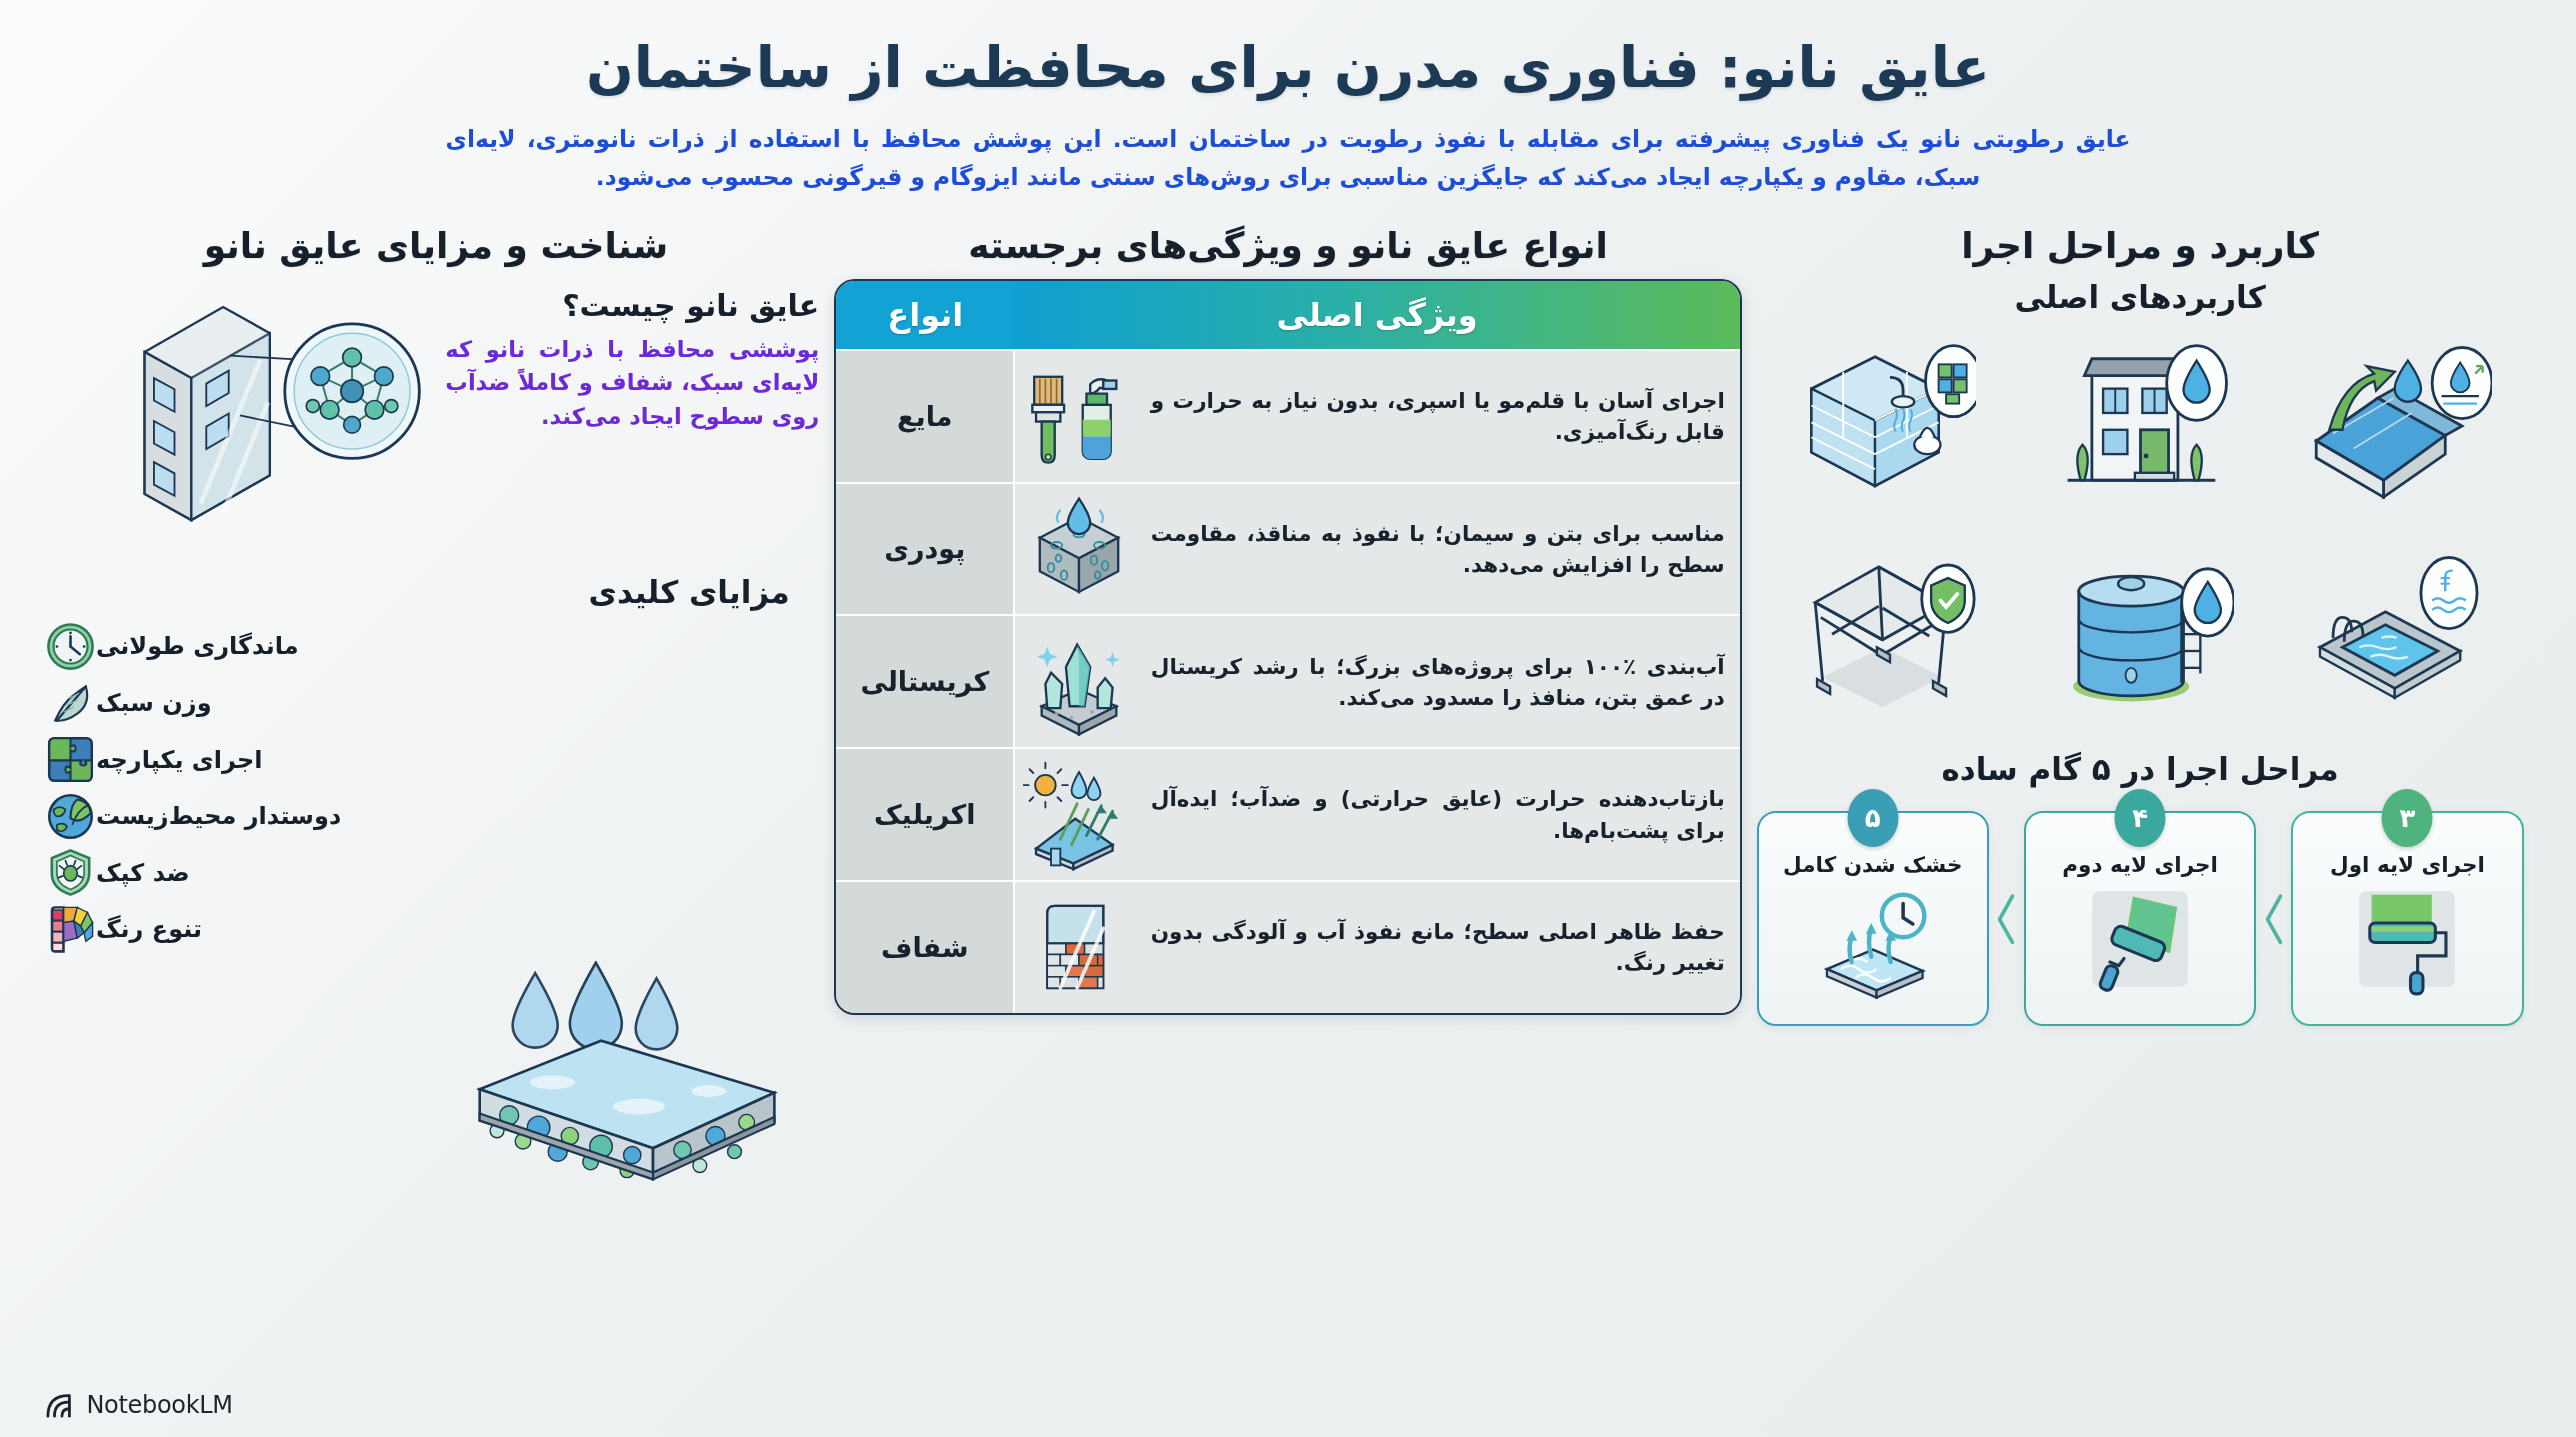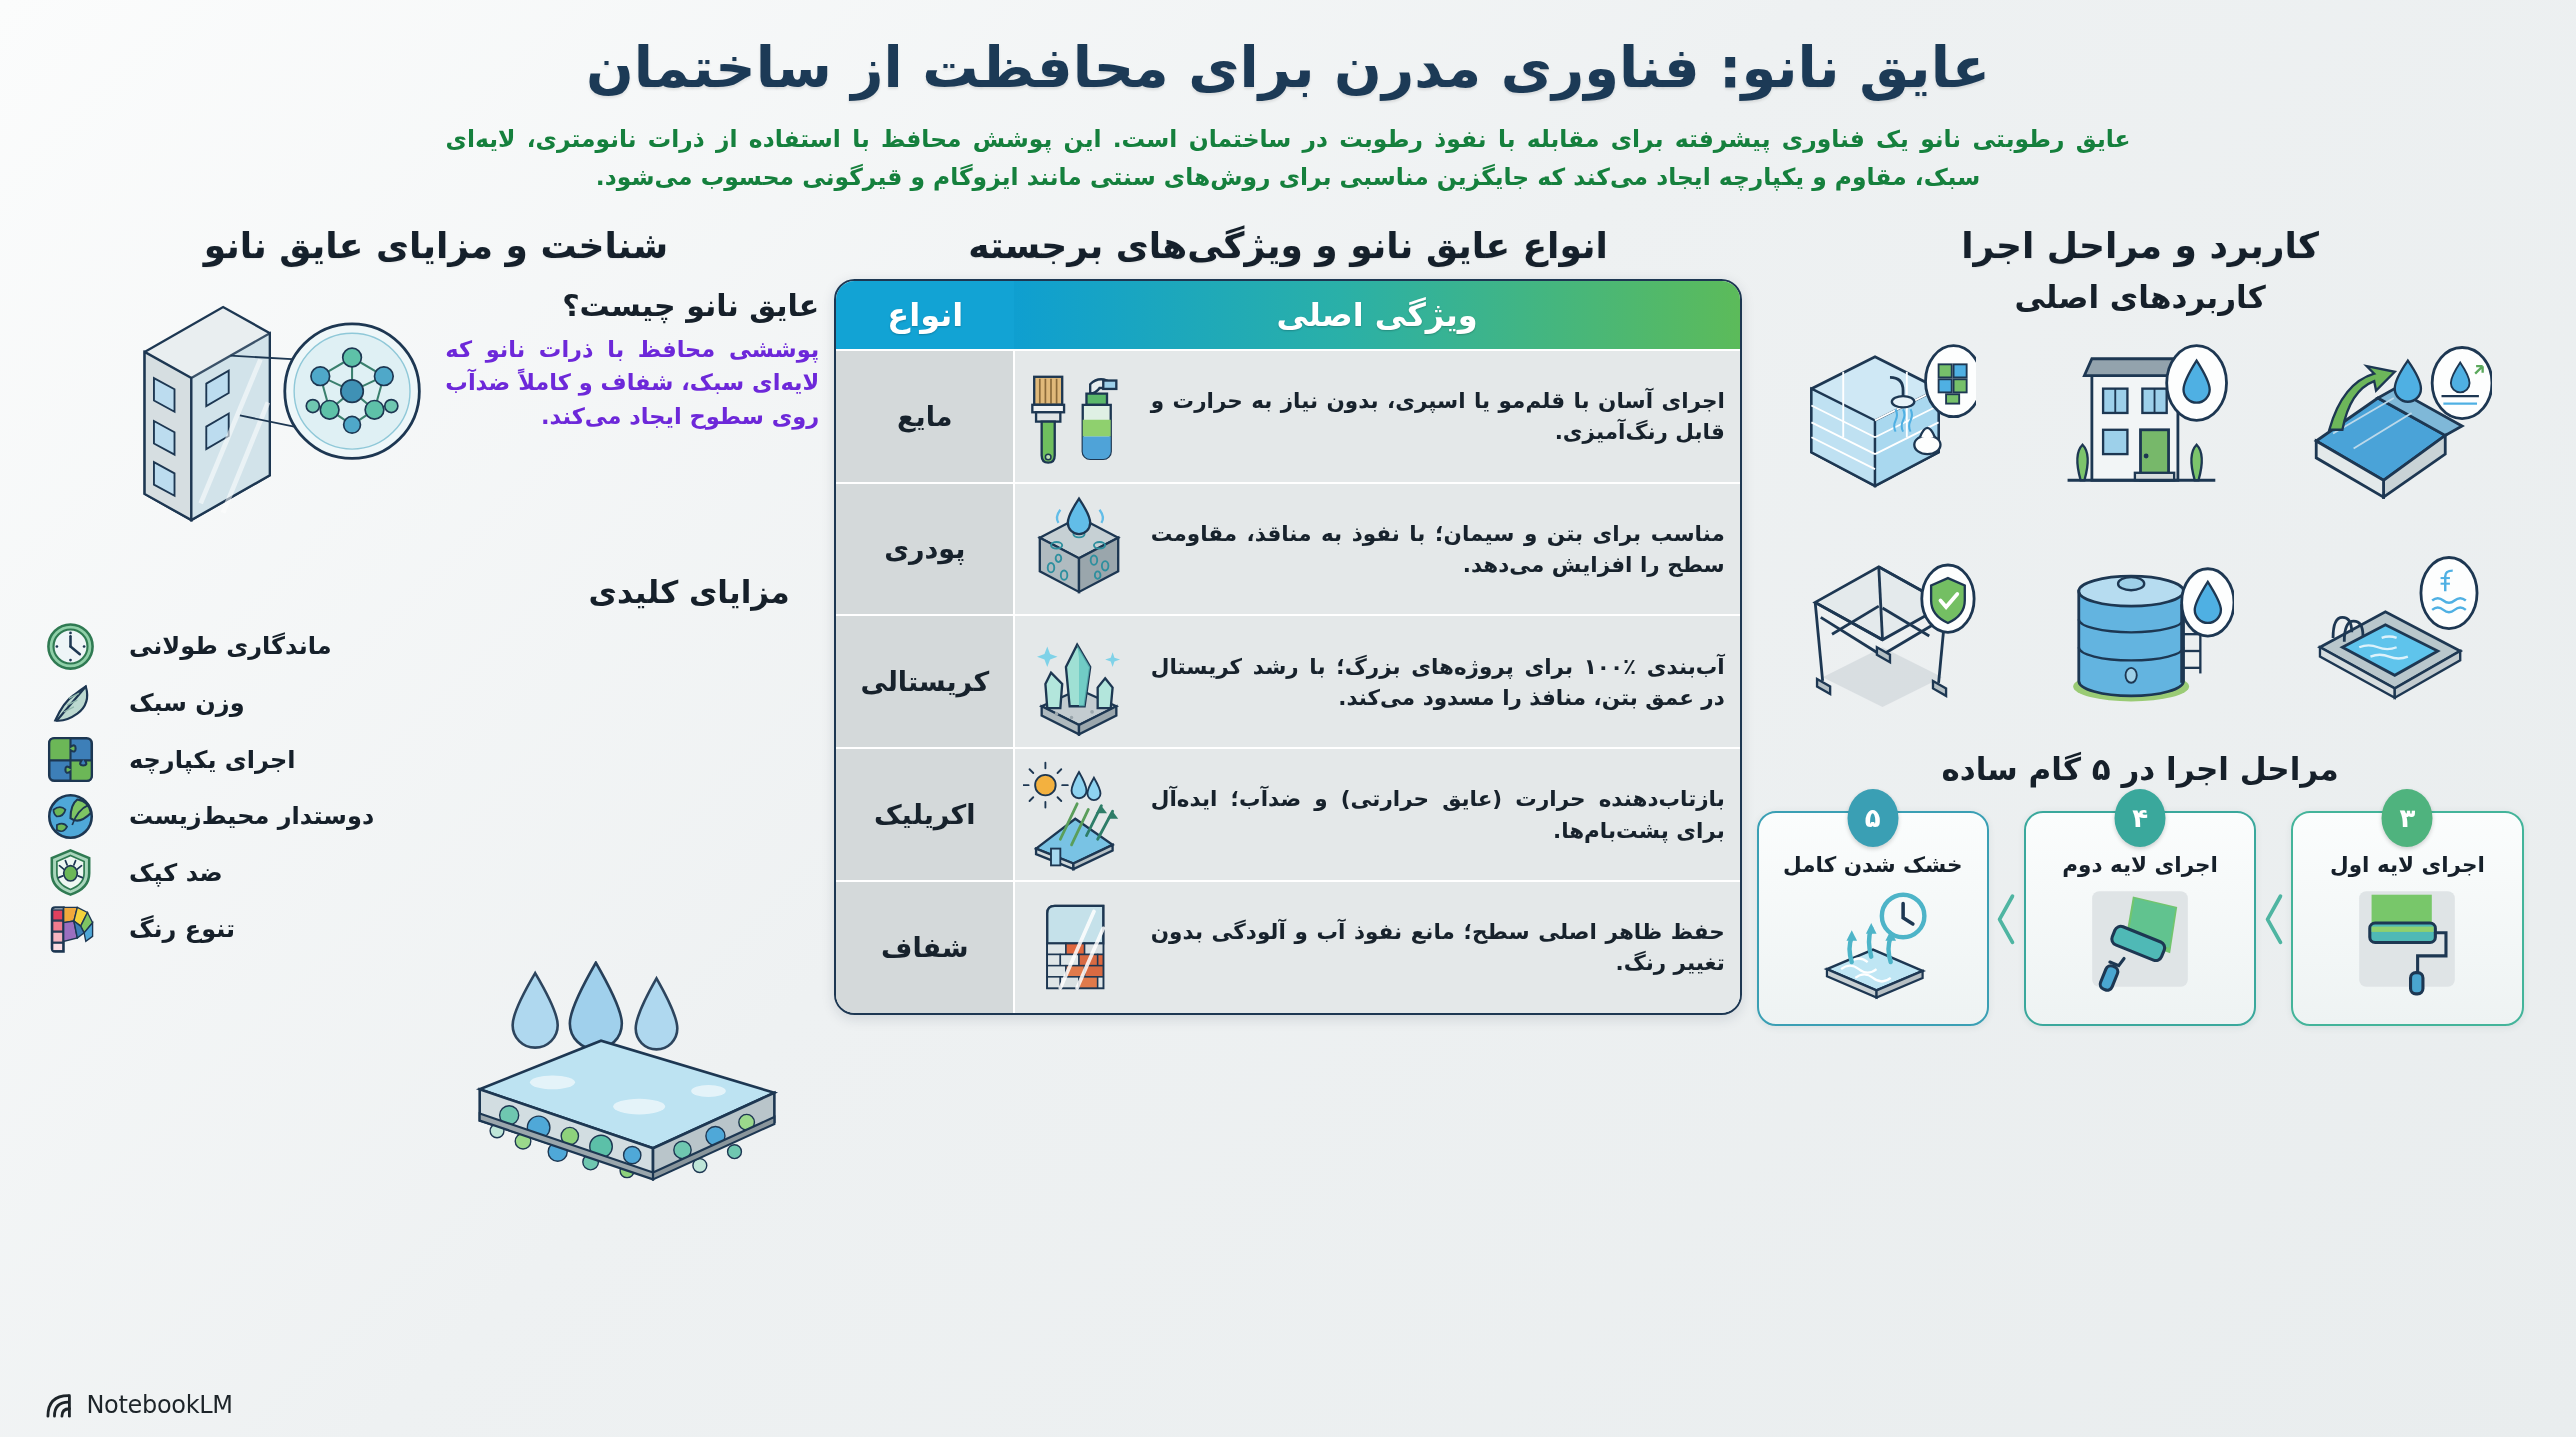--- a/index.html
+++ b/index.html
@@ -16,21 +16,21 @@
 
   
   .header { padding: 36px 56px 0 56px; text-align: center; }
   .title {
     font-size: 56px; font-weight: 800; color: #1c3a56;
     letter-spacing: 0px; line-height: 1.15;
     text-shadow: 0 1.9px 2.8px rgba(0,0,0,0.10);
   }
   .subtitle {
     margin: 20.6px auto 0 auto; max-width: 1685px;
-    font-size: 23.4px; line-height: 1.62; color: #15803d;
+    font-size: 23.4px; line-height: 1.62; color: #1d4ed8;
     font-weight: 600; text-align: justify; text-align-last: center;
   }
 
   
   .columns {
     display: grid;
     grid-template-columns: 1fr 1.18fr 1fr;
     gap: 0px;
     padding: 28px 45px 0 45px;
     height: 1105px;
@@ -54,21 +54,21 @@
     text-align: justify; text-align-last: right;
   }
   .rt-art { flex: 1 1 auto; display: flex; justify-content: flex-start; }
 
   .benefits-head {
     font-size: 31px; font-weight: 800; color: #16202a;
     text-align: right; margin: 24px 0 11.2px 0; padding-right: 37px;
   }
   .benefit-row {
     display: flex; align-items: center; justify-content: flex-start;
-    gap: 33px; margin: 0 0 5.6px 0; padding-right: 56px; flex-direction: row-reverse;
+    gap: 0; margin: 0 0 5.6px 0; padding-right: 56px; flex-direction: row-reverse;
     justify-content: flex-start;
     text-align: center;
   }
   .benefit-label {
     font-size: 24px; font-weight: 800; color: #16202a; white-space: nowrap;
   }
   .bicon { width: 51px; height: 51px; flex: 0 0 51px; }
 
   .bottom-art { margin-top: 3.7px; }
 

